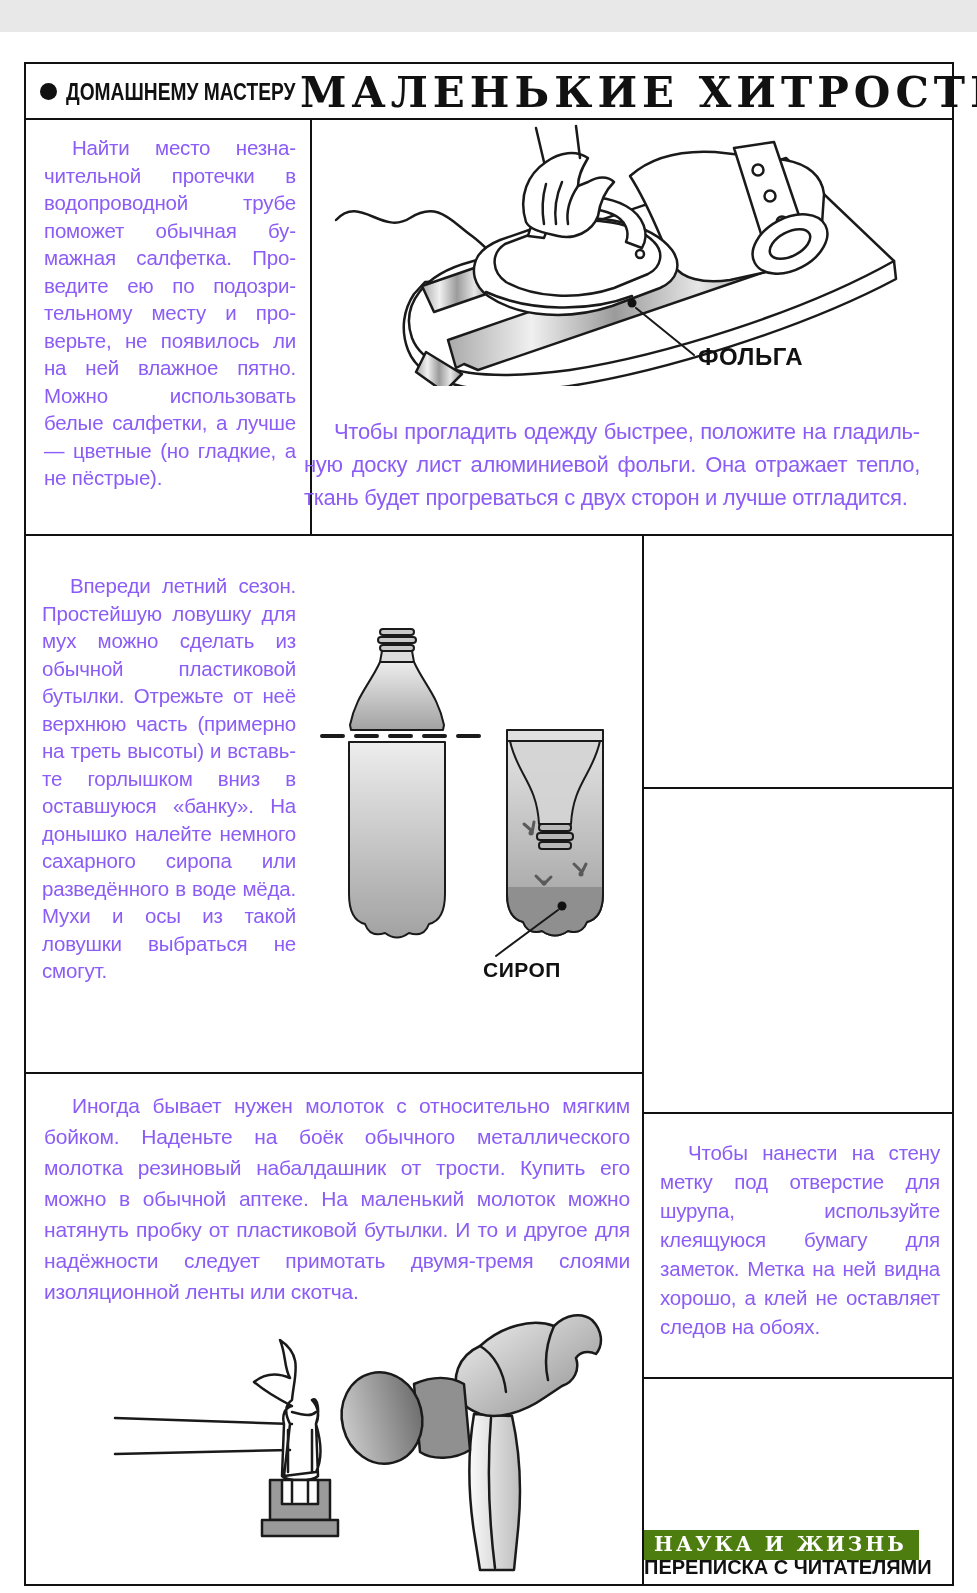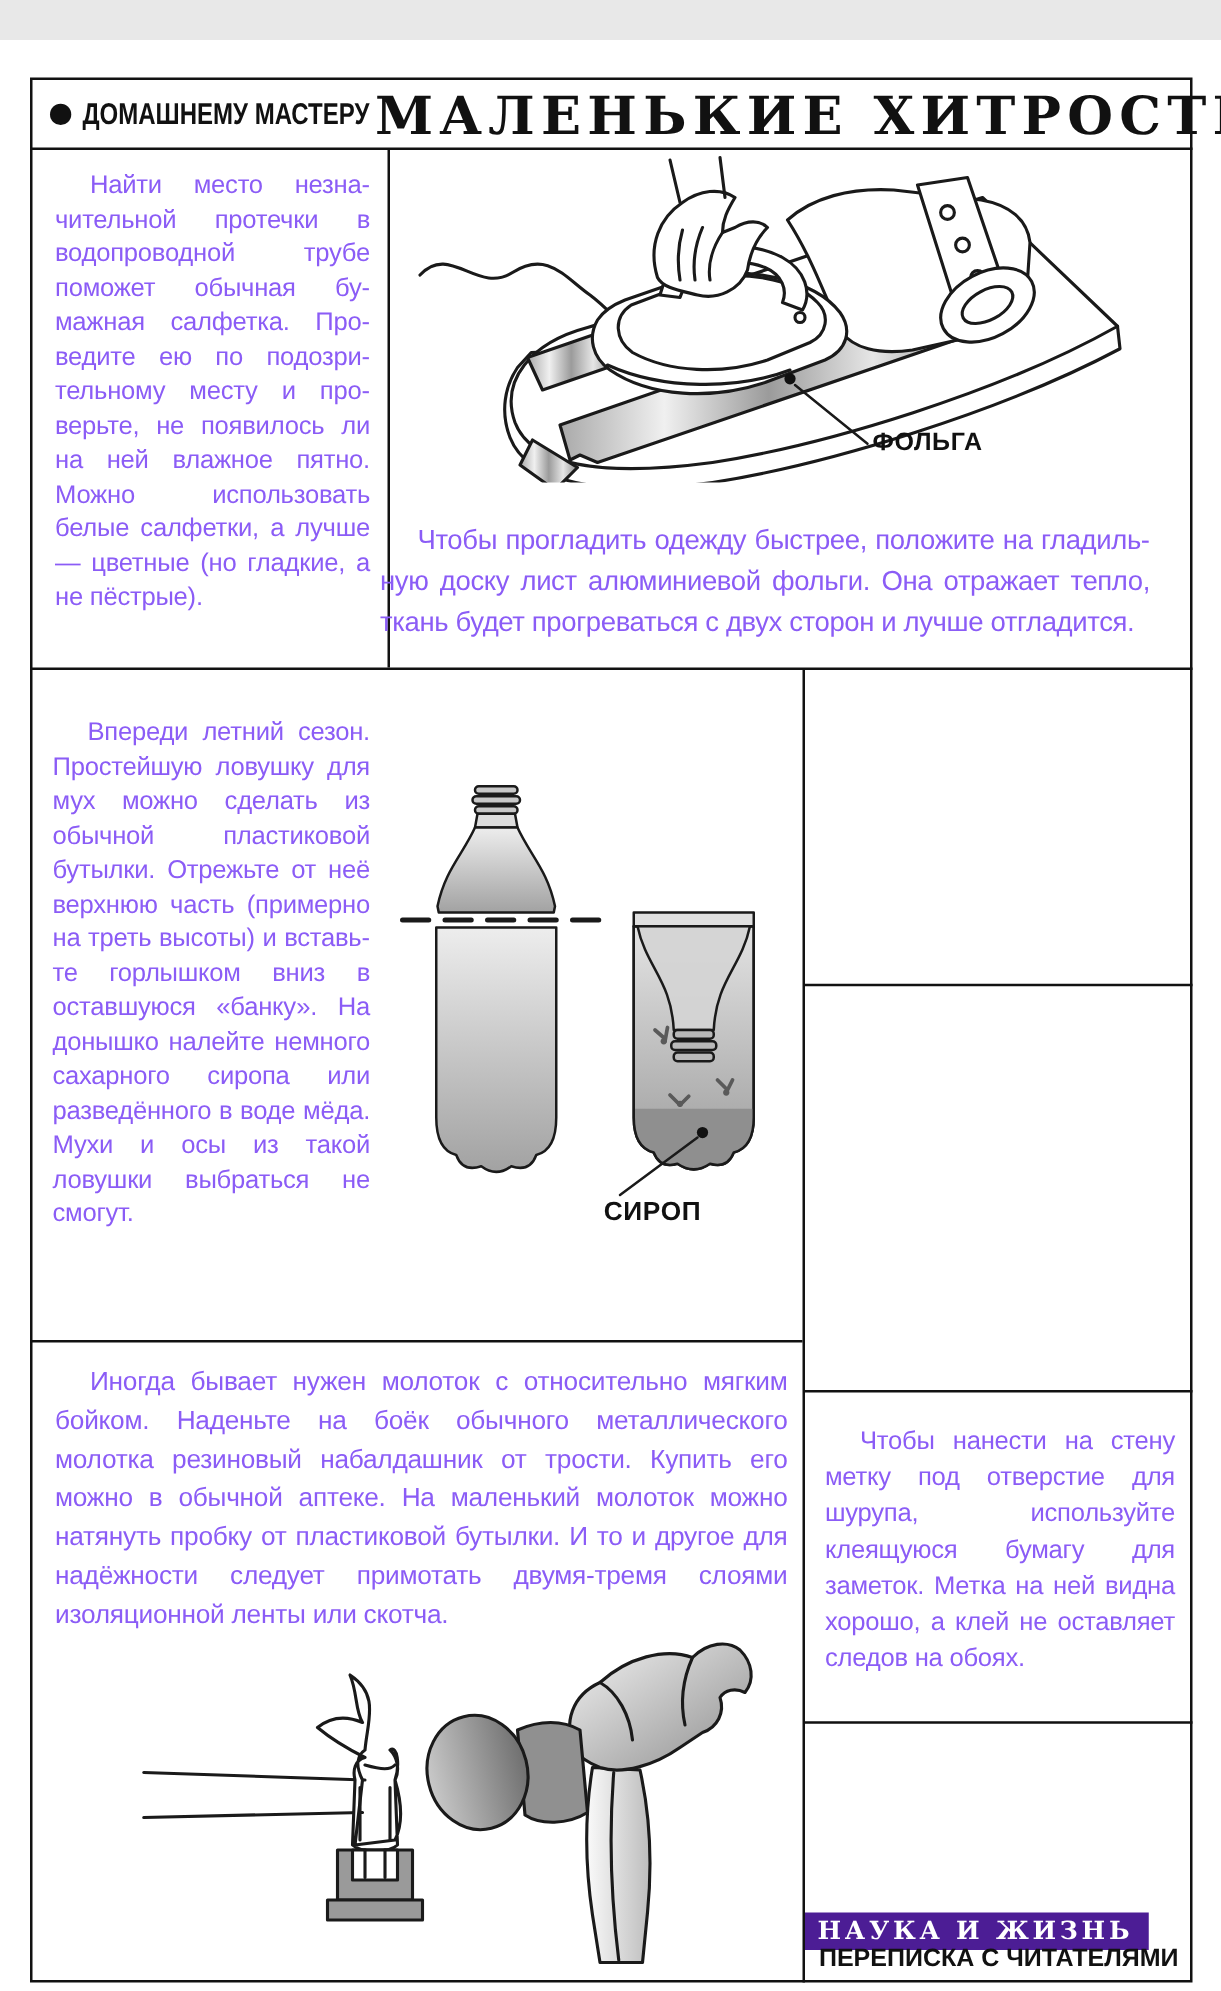--- a/index.html
+++ b/index.html
@@ -20,28 +20,28 @@
   .hammer-text { font-size:21px; line-height:31px; }
   .rubric {
     font-weight:bold; font-size:24px; letter-spacing:0;
     transform:scaleX(0.8); transform-origin:left center; white-space:nowrap;
   }
   .bullet { width:17px; height:17px; border-radius:50%; background:#111; }
   .main-title {
     font-family:"DejaVu Serif", serif; font-weight:bold; font-size:42px;
     letter-spacing:5px; text-align:center; white-space:nowrap;
   }
-  .pic-label { font-weight:bold; font-size:20px; letter-spacing:0.5px; }
+  .pic-label { font-weight:bold; font-size:24px; letter-spacing:0.5px; }
   .credits-text { font-size:20.5px; line-height:29px; text-align:justify; text-indent:28px; }
   .nj-banner {
-    display:inline-block; background:#4c1d95; color:#fff;
+    display:inline-block; background:#4d7c0f; color:#fff;
     font-family:"DejaVu Serif", serif; font-weight:bold; font-size:20px;
     letter-spacing:3px; padding:2px 12px 4px 10px; white-space:nowrap;
   }
-  .nj-sub { font-weight:bold; font-size:20px; text-align:center; letter-spacing:0; white-space:nowrap; }
+  .nj-sub { font-weight:bold; font-size:20px; text-align:left; letter-spacing:0; white-space:nowrap; }
   .footer-line {
     font-family:"DejaVu Serif", serif; font-weight:bold; font-size:25px; letter-spacing:1px;
   }
   svg { display:block; }
 </style>
 </head>
 <body>
 
 <div class="page">
 

